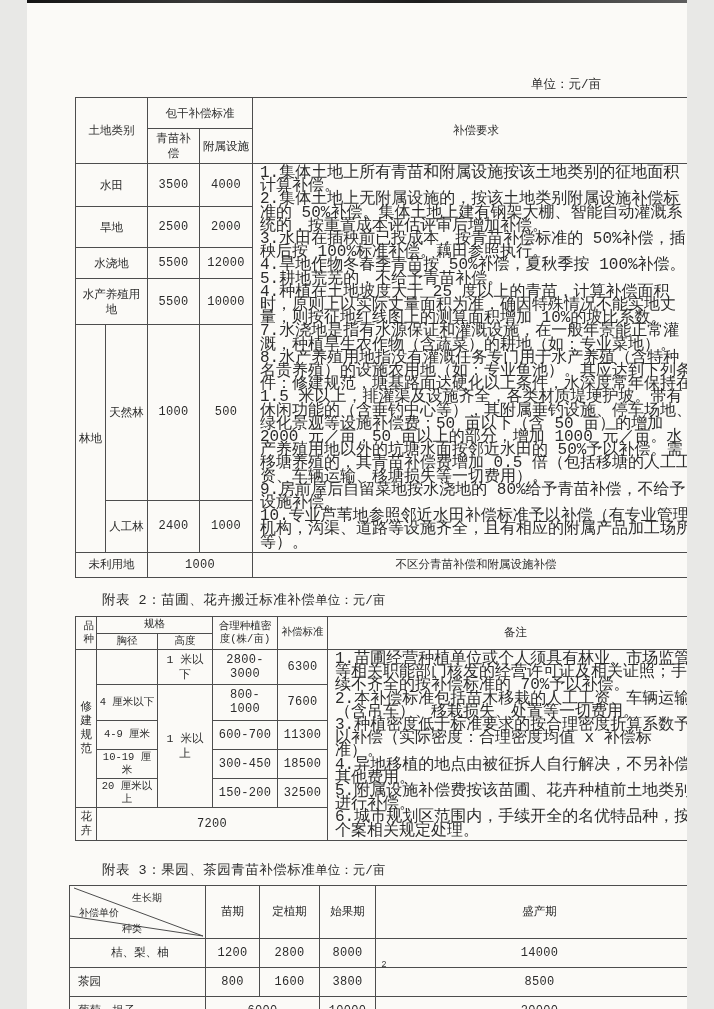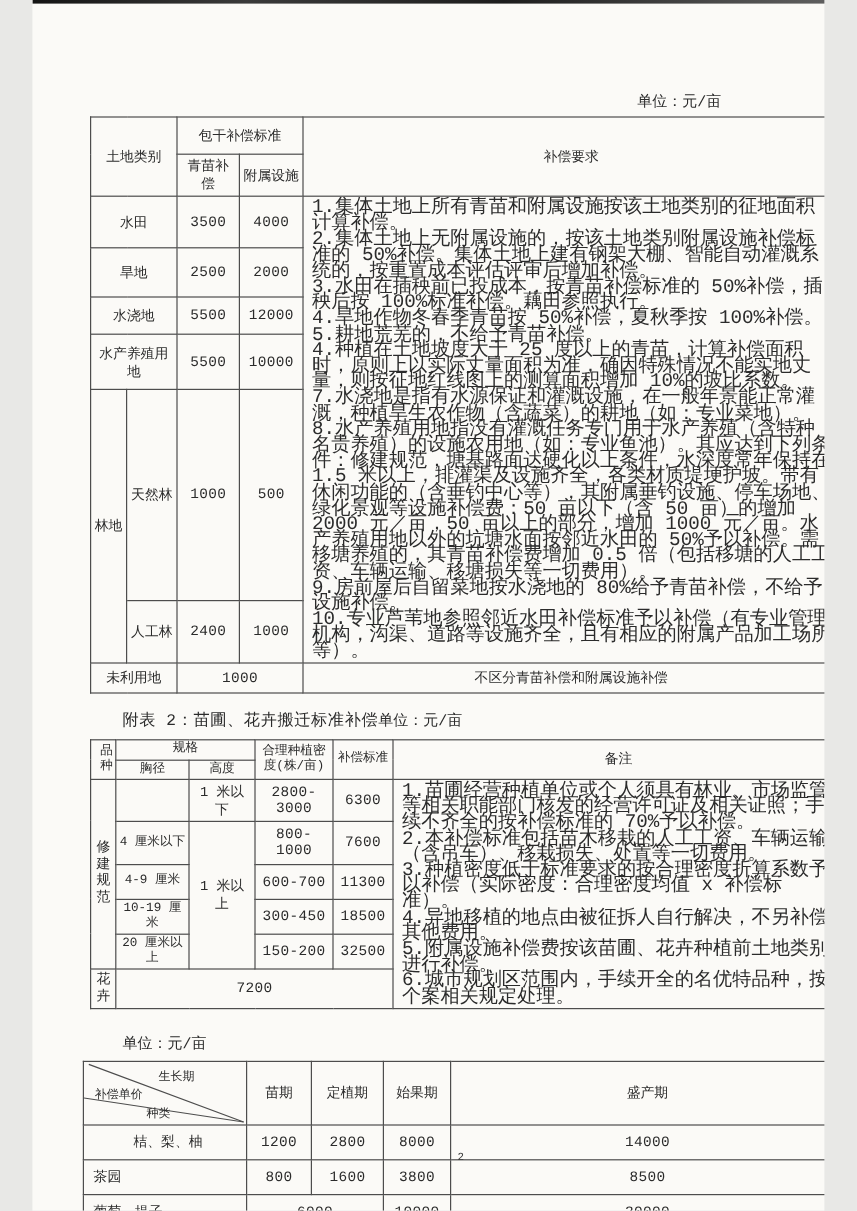--- a/index.html
+++ b/index.html
@@ -201,20 +201,21 @@
       <td class="num">32500</td>
     </tr>
     <tr style="height:28px">
       <td class="vert">花卉</td>
       <td colspan="4" class="num">7200</td>
     </tr>
   </tbody>
     </table>
 
   <div class="title-row" style="margin-top:20px;margin-bottom:6px;">
+    <span class="tbl-title">附表 3：果园、茶园青苗补偿标准</span>
     <span class="unit-label">单位：元/亩</span>
   </div>
 
   <table class="t3">
     <colgroup>
         <col style="width:136px">
         <col style="width:54px">
         <col style="width:60px">
         <col style="width:56px">
         <col style="width:328px">

